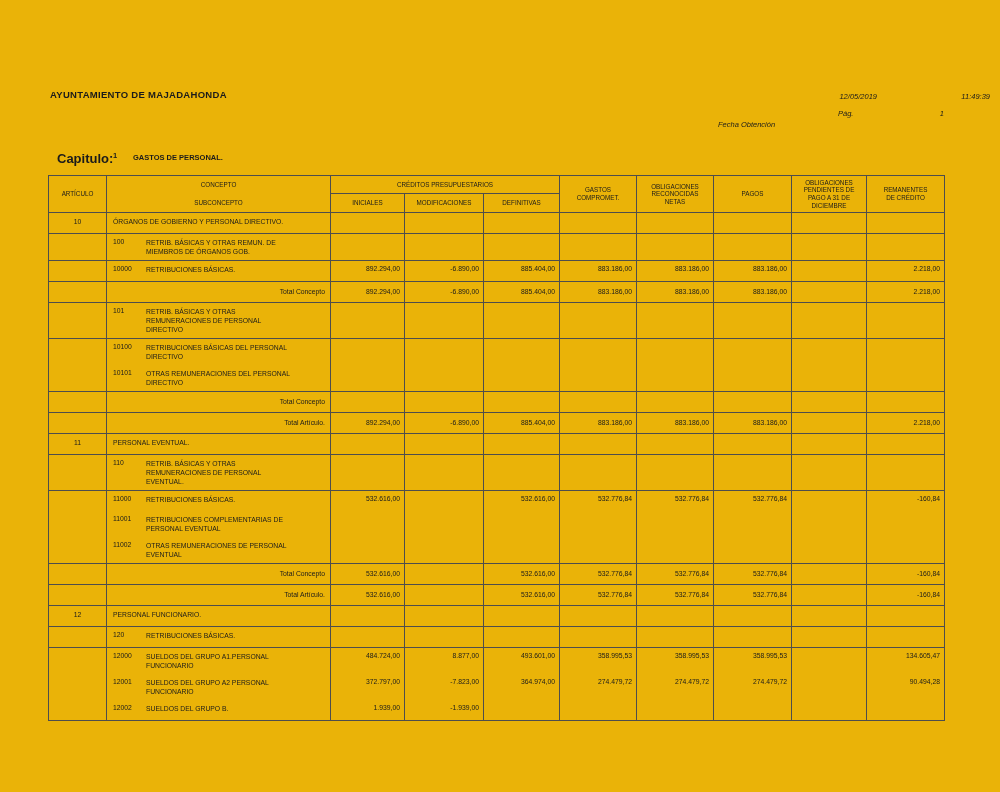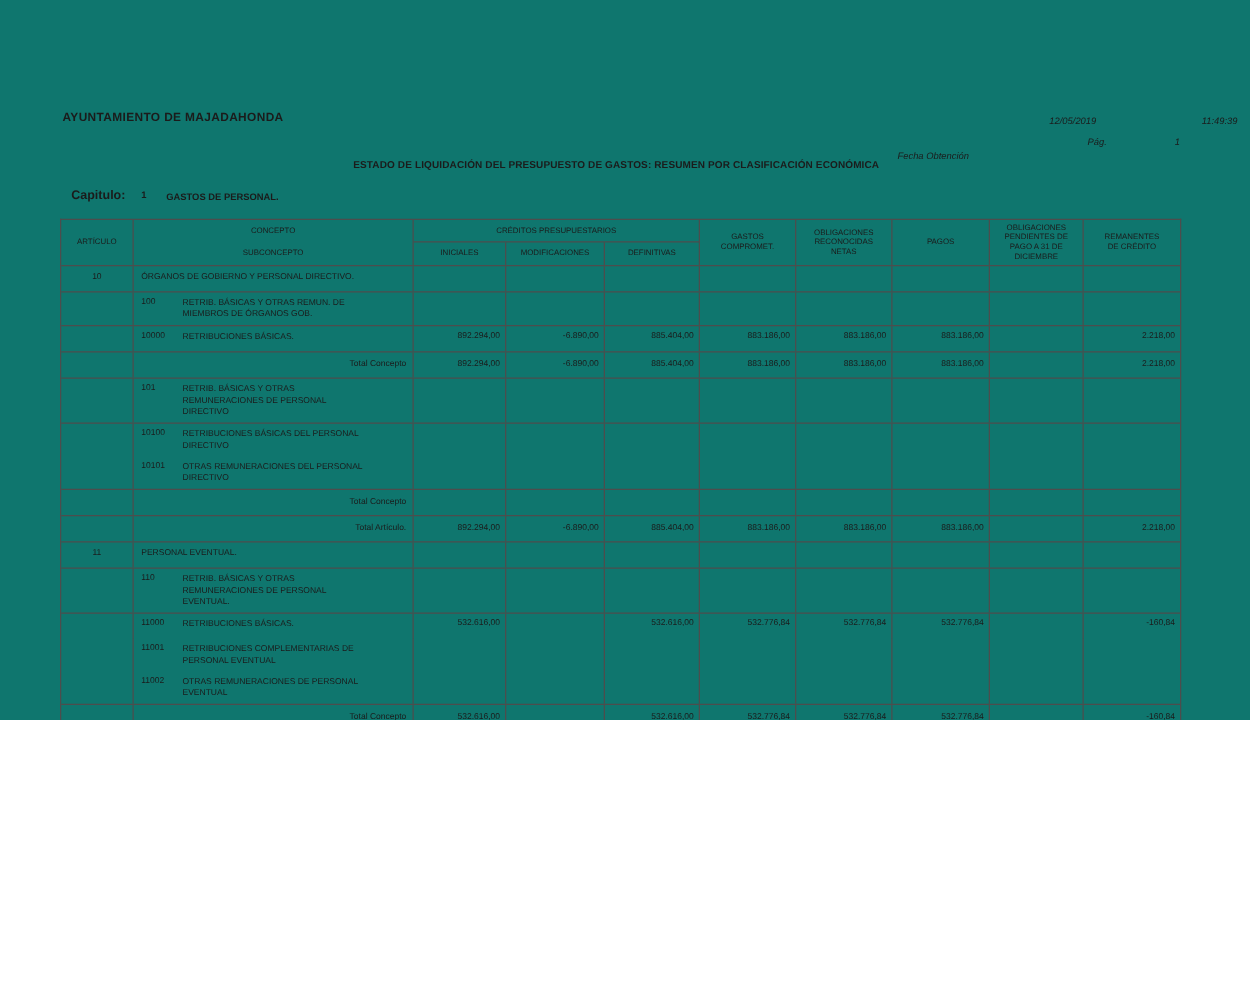--- a/index.html
+++ b/index.html
@@ -1,29 +1,29 @@
 <!DOCTYPE html>
 <html><head>
 <meta charset="utf-8">
 <style>
   html,body{margin:0;padding:0;background:#fff;}
-  .page{position:relative;width:1000px;height:576px;background:#0f766e;overflow:hidden;
+  .page{position:relative;width:1000px;height:792px;background:#eab308;overflow:hidden;
         font-family:"Liberation Sans",sans-serif;color:#1b1b1b;}
   .abs{position:absolute;}
   .b{font-weight:bold;}
   .i{font-style:italic;}
   .org{left:50px;top:89px;font-size:9.5px;letter-spacing:.3px;}
   .fecha-label{left:718px;top:92px;font-size:7.5px;margin-top:28px;}
   .fecha-date{left:815px;top:92px;width:62px;text-align:right;font-size:7.5px;}
   .fecha-time{left:936px;top:92px;width:54px;text-align:right;font-size:7.5px;}
   .year{left:48px;top:109px;width:820px;text-align:center;font-size:8px;}
-  .pag-label{left:870px;top:109px;font-size:7.5px;}
+  .pag-label{left:838px;top:109px;font-size:7.5px;}
   .pag-value{left:890px;top:109px;width:54px;text-align:right;font-size:7.5px;}
   .doc-title{left:48px;top:127px;width:890px;text-align:center;font-size:8px;letter-spacing:.1px;}
-  .cap-label{left:57px;top:151px;font-size:10px;}
+  .cap-label{left:57px;top:151px;font-size:13px;}
   .cap-num{left:113px;top:151px;font-size:7.5px;}
   .cap-name{left:133px;top:153px;font-size:7.5px;}
 
   .btable{position:absolute;left:48px;top:175px;width:897px;box-sizing:border-box;
           border-top:1px solid #4d4d4d;border-left:1px solid #4d4d4d;border-right:1px solid #4d4d4d;}
   .grid{display:grid;grid-template-columns:58px 224px 74px 79px 76px 77px 77px 78px 75px 1fr;}
   .c,.h{box-sizing:border-box;border-right:1px solid #4d4d4d;overflow:hidden;}
   .c.last,.h.last{border-right:none;}
   .bb{border-bottom:1px solid #4d4d4d;}
 
@@ -63,21 +63,20 @@
 <div class="page">
 
   <div class="abs org b">AYUNTAMIENTO DE MAJADAHONDA</div>
   <div class="abs fecha-label i">Fecha Obtención</div>
   <div class="abs fecha-date i">12/05/2019</div>
   <div class="abs fecha-time i">11:49:39</div>
 
   <div class="abs pag-label i">Pág.</div>
   <div class="abs pag-value i">1</div>
 
-  <div class="abs doc-title b">ESTADO DE LIQUIDACIÓN DEL PRESUPUESTO DE GASTOS: RESUMEN POR CLASIFICACIÓN ECONÓMICA</div>
 
   <div class="abs cap-label b">Capitulo:</div>
   <div class="abs cap-num b">1</div>
   <div class="abs cap-name b">GASTOS DE PERSONAL.</div>
 
   <div class="btable">
     <div class="grid thead">
       <div class="h h-art">ARTÍCULO</div>
       <div class="h h-conc">
         <span>CONCEPTO</span>

